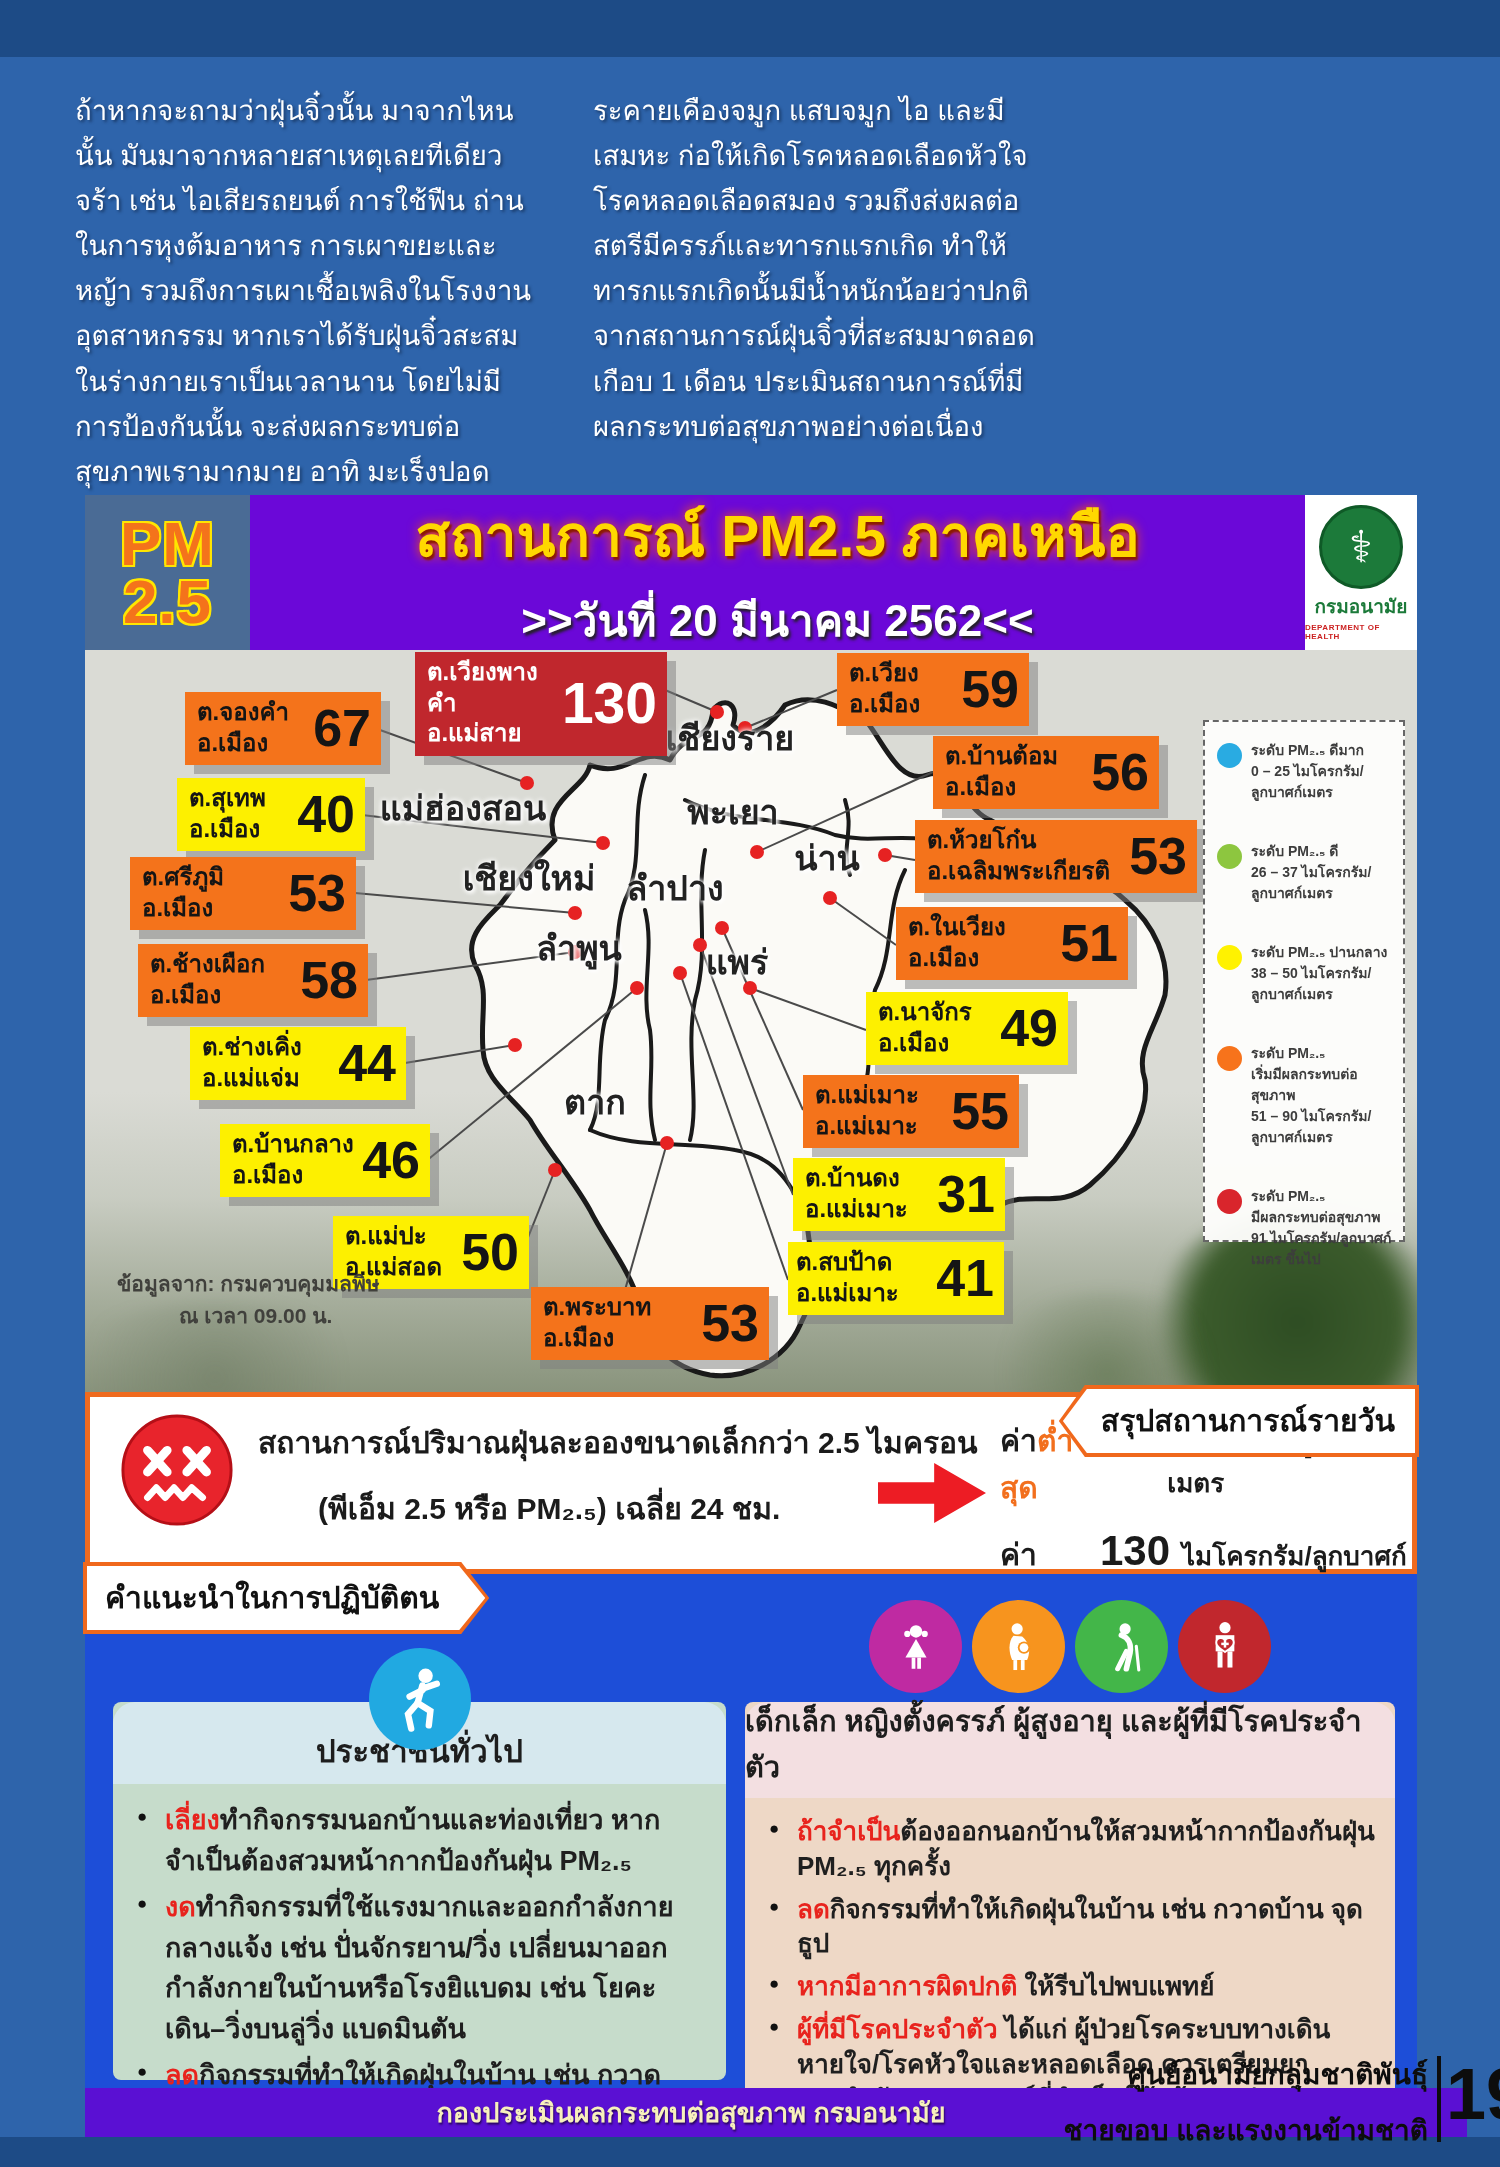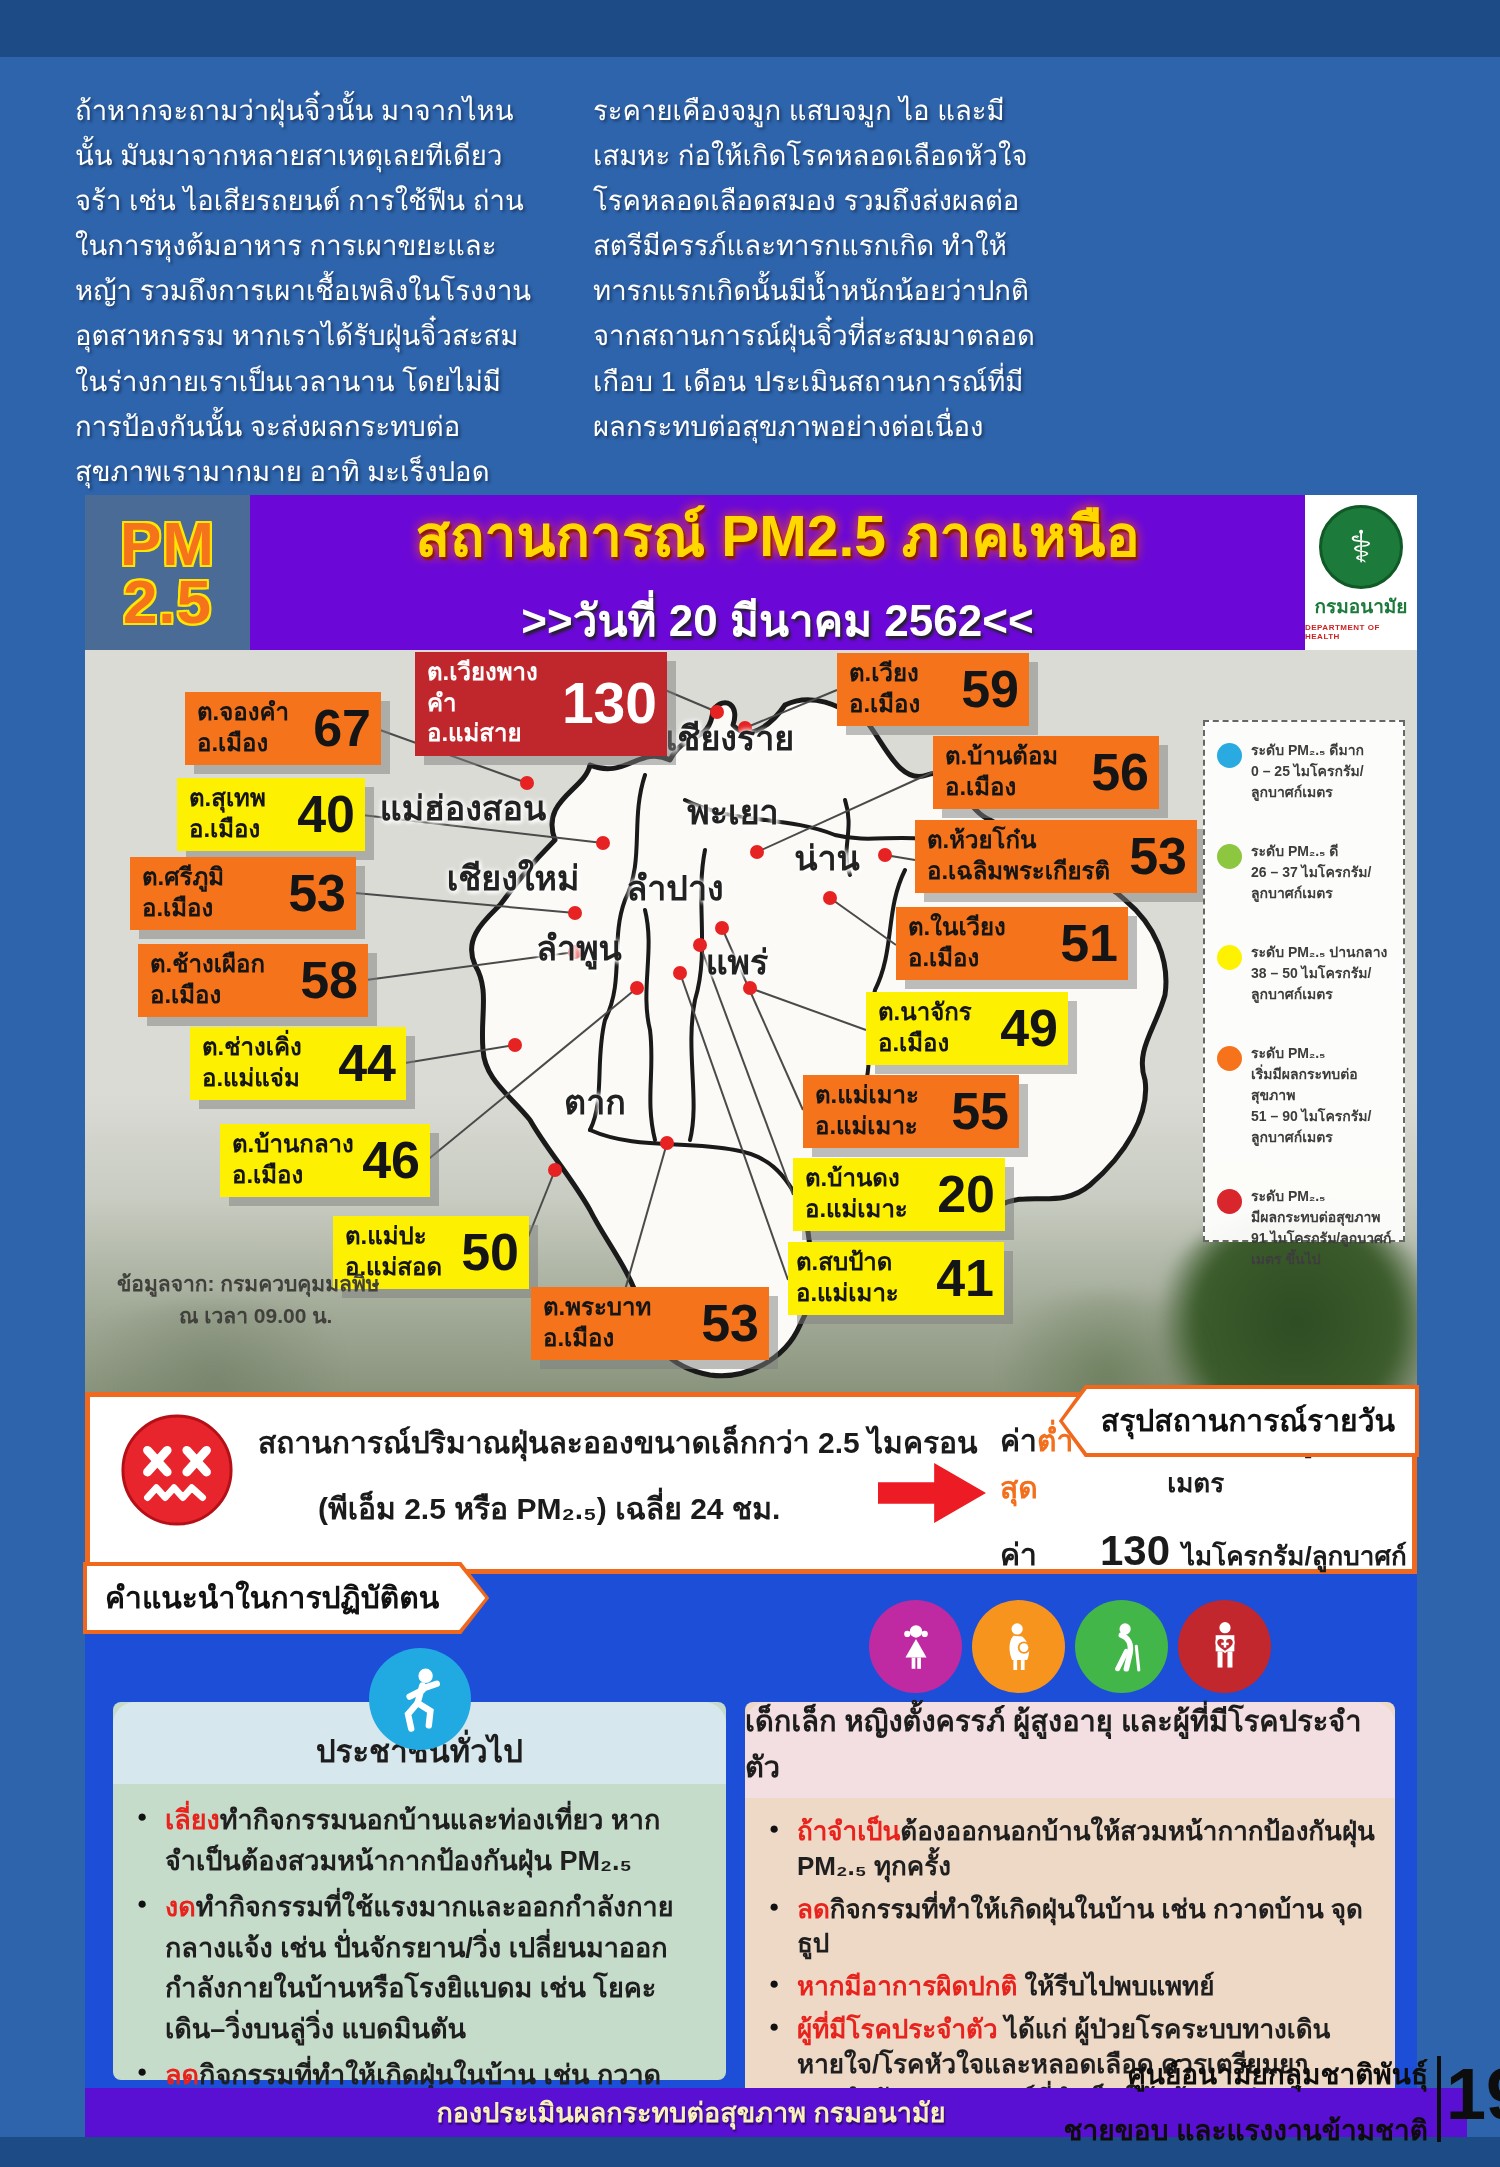--- a/index.html
+++ b/index.html
@@ -222,21 +222,21 @@
           <circle cx="552" cy="338" r="7"></circle>
         <circle cx="470" cy="520" r="7"></circle>
           <circle cx="582" cy="493" r="7"></circle>
       </g>
     </svg>
     <div id="prov-layer">
         <div class="prov" style="left: 645px; top: 88px;">เชียงราย</div>
         <div class="prov" style="left: 378px; top: 158px;">แม่ฮ่องสอน</div>
         <div class="prov" style="left: 648px; top: 162px;">พะเยา</div>
         <div class="prov" style="left: 742px; top: 208px;">น่าน</div>
-        <div class="prov" style="left: 428px; top: 228px;">เชียงใหม่</div>
+        <div class="prov" style="left: 444px; top: 228px;">เชียงใหม่</div>
         <div class="prov" style="left: 590px; top: 238px;">ลำปาง</div>
         <div class="prov" style="left: 494px; top: 298px;">ลำพูน</div>
         <div class="prov" style="left: 652px; top: 312px;">แพร่</div>
         <div class="prov" style="left: 510px; top: 452px;">ตาก</div>
       </div>
     <div id="station-layer">
         <div class="st red" style="left: 330px; top: 2px; width: 252px;">
           <div class="st-n">
             <div>ต.เวียงพางคำ</div>
             <div>อ.แม่สาย</div>
@@ -339,21 +339,21 @@
             <div>ต.แม่เมาะ</div>
             <div>อ.แม่เมาะ</div>
           </div>
           <div class="st-v">55</div>
         </div>
         <div class="st yellow" style="left: 708px; top: 508px; width: 212px;">
           <div class="st-n">
             <div>ต.บ้านดง</div>
             <div>อ.แม่เมาะ</div>
           </div>
-          <div class="st-v">20</div>
+          <div class="st-v">31</div>
         </div>
         <div class="st yellow" style="left: 703px; top: 592px; width: 216px; padding-left: 8px;">
           <div class="st-n">
             <div>ต.สบป้าด</div>
             <div>อ.แม่เมาะ</div>
           </div>
           <div class="st-v">41</div>
         </div>
       </div>
     <div class="legend" id="legend-box">

